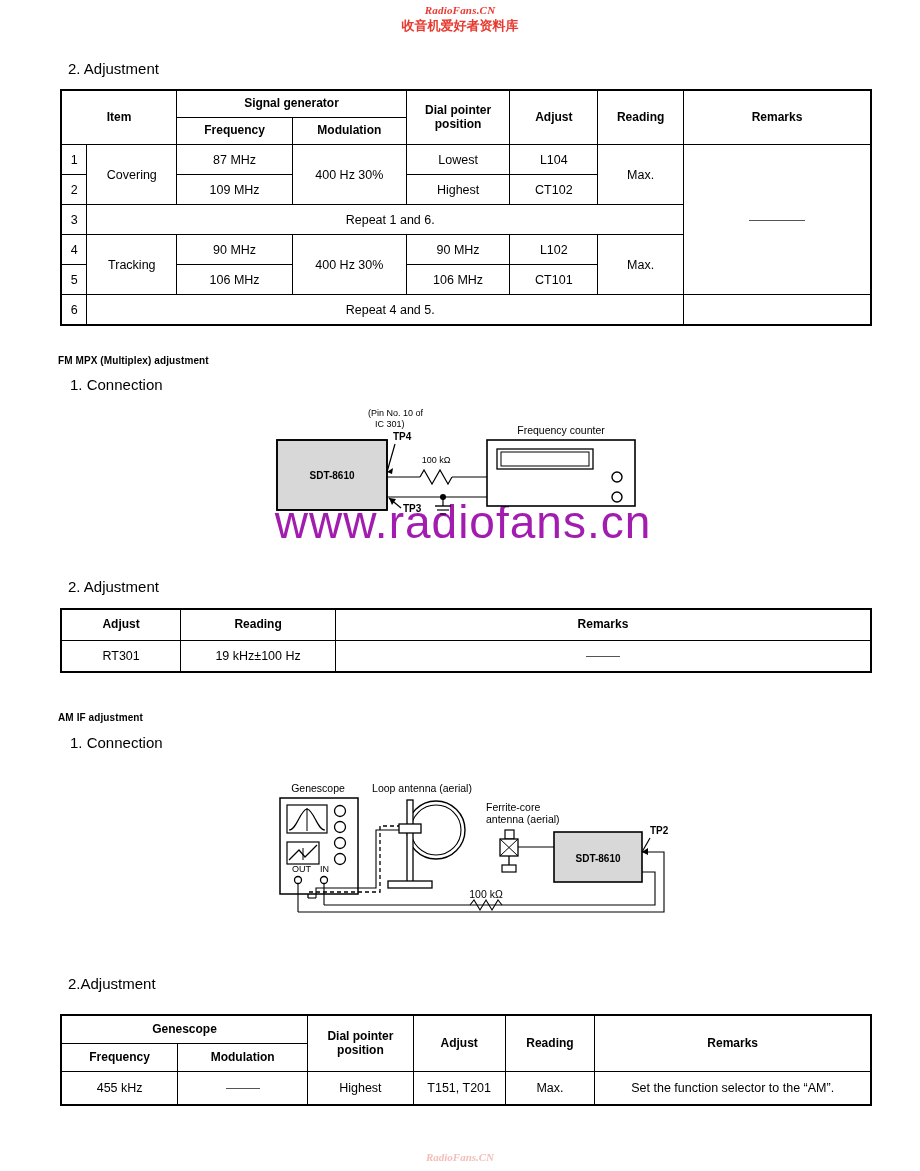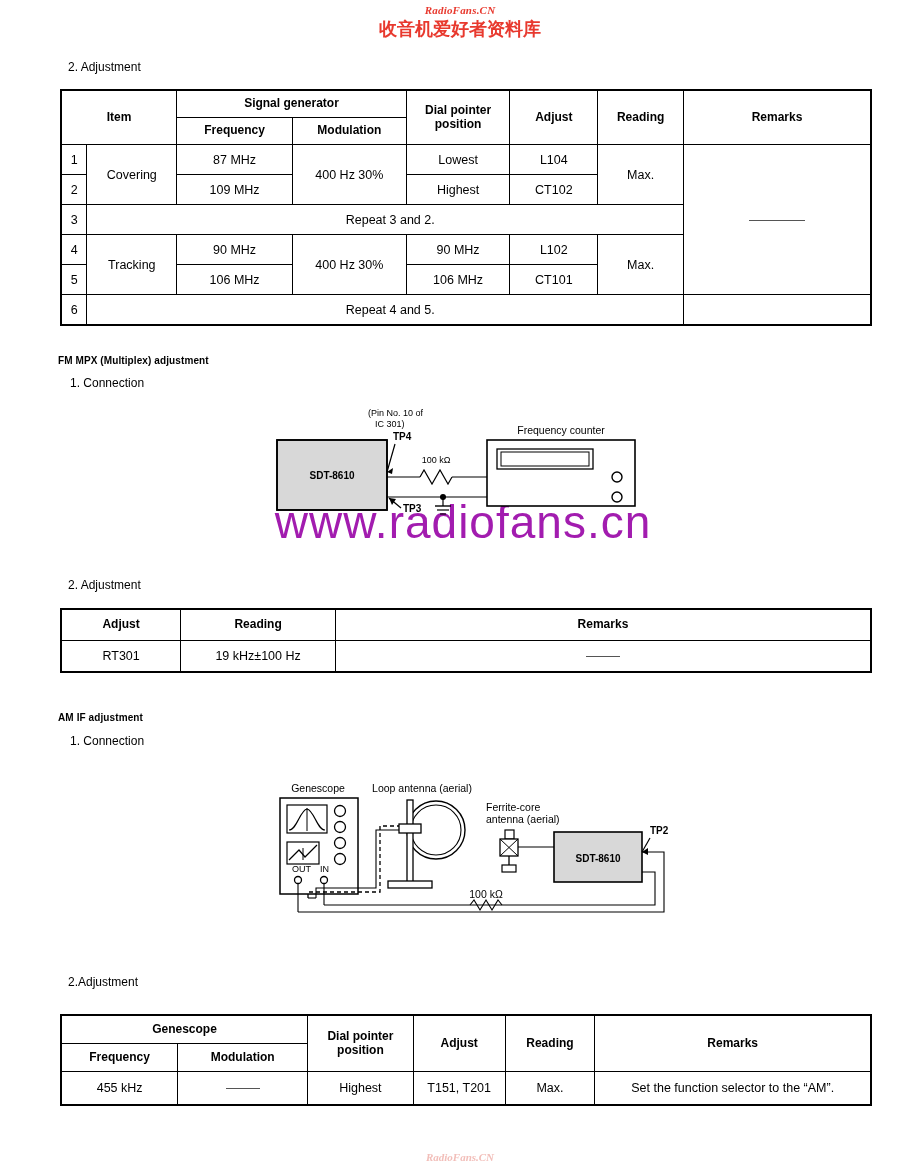--- a/index.html
+++ b/index.html
@@ -31,21 +31,21 @@
   .wm-top .wm-latin {
     font-family: "Liberation Serif", serif;
     font-weight: bold;
     font-style: italic;
     font-size: 11px;
     letter-spacing: .2px;
     display: block;
   }
   .wm-top .wm-cjk {
     font-family: "DejaVu Sans", sans-serif;
-    font-size: 18px;
+    font-size: 13px;
     font-weight: bold;
     display: block;
     margin-top: 2px;
   }
   .wm-bottom {
     position: absolute;
     bottom: 8px;
     left: 0;
     width: 920px;
     text-align: center;
@@ -75,21 +75,21 @@
   
   .sec-head {
     position: absolute;
     font-weight: bold;
     font-size: 10px;
     letter-spacing: .1px;
     white-space: nowrap;
   }
   .sub-head {
     position: absolute;
-    font-size: 12px;
+    font-size: 15px;
     white-space: nowrap;
   }
 
   
   table.tbl {
     position: absolute;
     border-collapse: collapse;
     background: transparent;
     z-index: 2;
   }
@@ -203,21 +203,21 @@
       <td rowspan="5"><span class="dash-long"></span></td>
     </tr>
     <tr>
       <td style="height:29px;">2</td>
       <td>109 MHz</td>
       <td>Highest</td>
       <td>CT102</td>
     </tr>
     <tr>
       <td style="height:29px;">3</td>
-      <td class="tl" colspan="6">Repeat 3 and 2.</td>
+      <td class="tl" colspan="6">Repeat 1 and 6.</td>
     </tr>
     <tr>
       <td style="height:29px;">4</td>
       <td rowspan="2">Tracking</td>
       <td>90 MHz</td>
       <td rowspan="2">400 Hz 30%</td>
       <td>90 MHz</td>
       <td>L102</td>
       <td rowspan="2">Max.</td>
     </tr>

